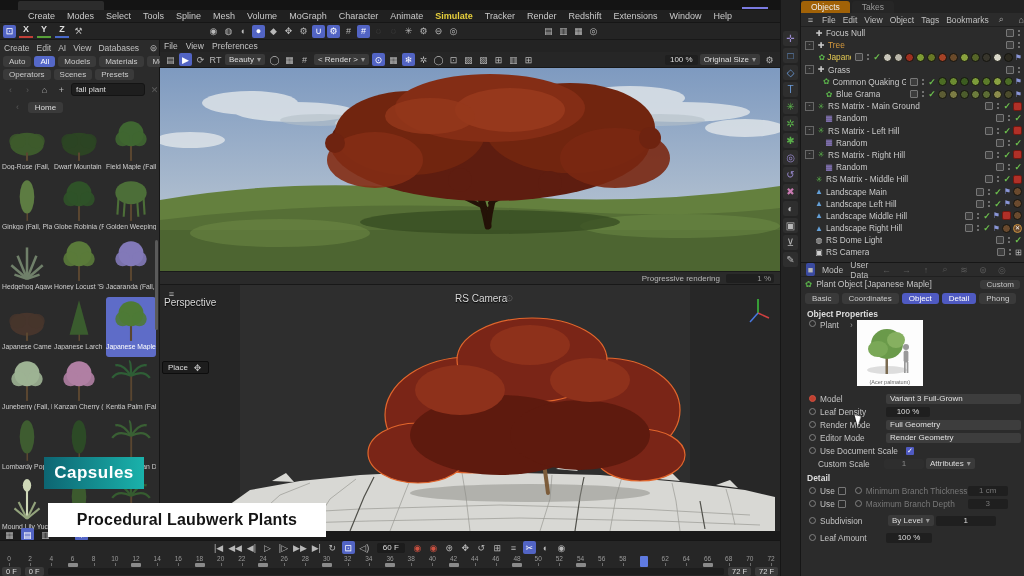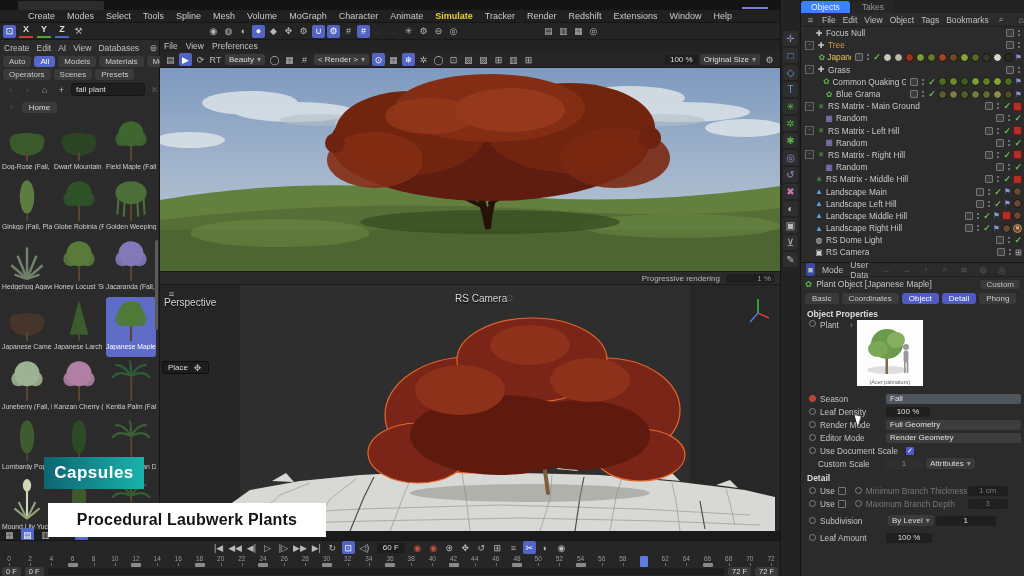--- a/index.html
+++ b/index.html
@@ -54,21 +54,21 @@
   #vp{left:160px;top:284px;width:620px;height:256px;background:#2c2c2c;border-top:1px solid #181818}
   #vp .vplabel{position:absolute;font-size:10px;color:#d8d8d8;text-shadow:0 1px 1px #000}
   #place-palette{position:absolute;left:2px;top:76px;background:#1d1d1d;border:1px solid #0d0d0d;border-radius:2px;padding:1px 5px;font-size:8px;color:#ddd;display:flex;gap:4px;align-items:center}
   
   #strip{left:780px;top:0;width:20px;height:576px;background:#232323;border-left:1px solid #161616;box-sizing:border-box;display:flex;flex-direction:column;align-items:center;padding-top:30px}
   #strip .sic{width:15px;height:15px;margin:1px 0;display:flex;align-items:center;justify-content:center;font-size:10px;background:#2e2e2e;border-radius:2px}
   
   #om{left:800px;top:0;width:224px;height:262px;background:#2b2b2b;border-left:1px solid #161616;box-sizing:border-box}
   .ptabs{display:flex;height:13px;background:#222;align-items:flex-end}
   .ptab{padding:1px 10px;font-size:8.5px;color:#999;background:#262626;border-radius:3px 3px 0 0;margin-right:2px}
-  .ptab.active{background:#3b82f6;color:#eee}
+  .ptab.active{background:#a16207;color:#eee}
   .pmenu{height:13px;display:flex;align-items:center;font-size:8.5px;color:#c0c0c0;padding:0 4px;border-bottom:1px solid #202020}
   .pmenu span{margin-right:7px}
   .pmenu .right{margin-left:auto;display:flex;gap:3px}
   #om-tree{overflow:hidden;height:232px}
   .om-row{display:flex;align-items:center;height:12.2px;font-size:8.3px;white-space:nowrap}
   .om-row .exp{width:7px;height:7px;border:1px solid #666;font-size:6px;line-height:5px;text-align:center;color:#bbb;margin-right:2px;background:#2f2f2f}
   .om-row .noexp{width:9px}
   .om-row .oicon{width:10px;text-align:center;margin-right:2px;font-size:8px}
   .om-row .olabel{flex:0 1 auto;overflow:hidden;color:#c8c8c8;margin-right:4px}
   .om-cols{display:flex;align-items:center;gap:2px;margin-left:auto;padding-right:2px}
@@ -207,21 +207,21 @@
   <div class="searchrow">
     <span class="ico dim">‹</span>
     <span class="ico dim">›</span>
     <span class="ico">⌂</span>
     <span class="ico">+</span>
     <input value="fall plant" style="">
     <span class="ico dim">✕</span>
     <span class="ico">▭</span>
     <span class="ico dim">▾</span>
   </div>
-  <div style="padding:2px 4px">
+  <div style="padding:2px 10px">
     <span class="ico dim">‹</span>
     <span class="crumb">Home</span>
   </div>
   <div id="plant-grid">
       <div class="asset">
         <div class="thumb"><svg viewBox="0 0 44 44" width="46" height="46">
             <ellipse cx="22" cy="26" rx="16" ry="11" fill="#3d5a2c"></ellipse>
             <ellipse cx="13" cy="23" rx="8" ry="7" fill="#3d5a2c" opacity=".85"></ellipse>
             <ellipse cx="31" cy="23" rx="8" ry="7" fill="#3d5a2c" opacity=".85"></ellipse>
             <rect x="21" y="34" width="2" height="8" fill="#5a4630"></rect>
@@ -929,22 +929,22 @@
         <rect x="46.6" y="30.5" width="4.8" height="12" rx="2" fill="#999"></rect>
         <rect x="47" y="42" width="1.7" height="11" fill="#999"></rect>
         <rect x="49.7" y="42" width="1.7" height="11" fill="#999"></rect>
       </svg>
       <span style="position:absolute;left:0;right:0;bottom:3px;text-align:center;font-size:5.5px;color:#666">(Acer palmatum)</span>
     </span>
   </div>
 
   <div class="arow">
     <span class="dot red"></span>
-    <span class="albl">Season</span>
-    <span class="fldw hl">Fall</span>
+    <span class="albl">Model</span>
+    <span class="fldw">Variant 3 Full-Grown</span>
   </div>
   <div class="arow">
     <span class="dot"></span>
     <span class="albl">Leaf Density</span>
     <span class="flds" style="width:34px;text-align:center">100 %</span>
   </div>
   <div class="arow">
     <span class="dot"></span>
     <span class="albl">Render Mode</span>
     <span class="fldw">Full Geometry</span>

